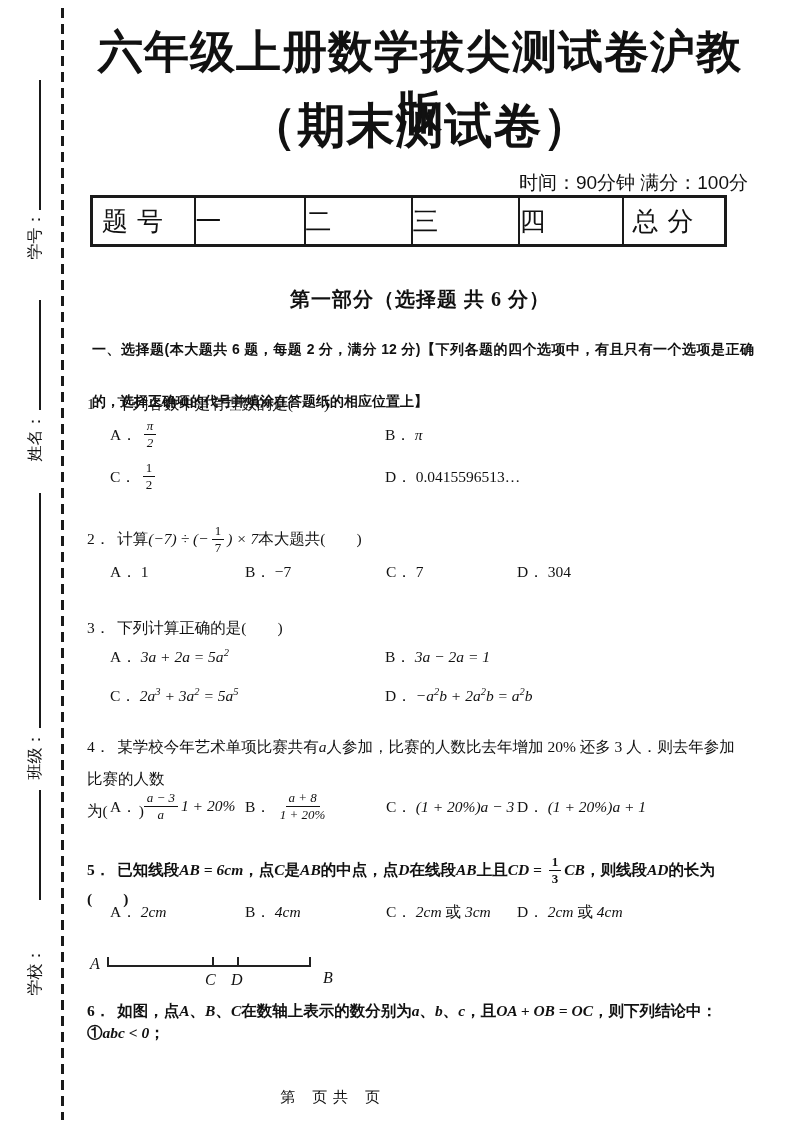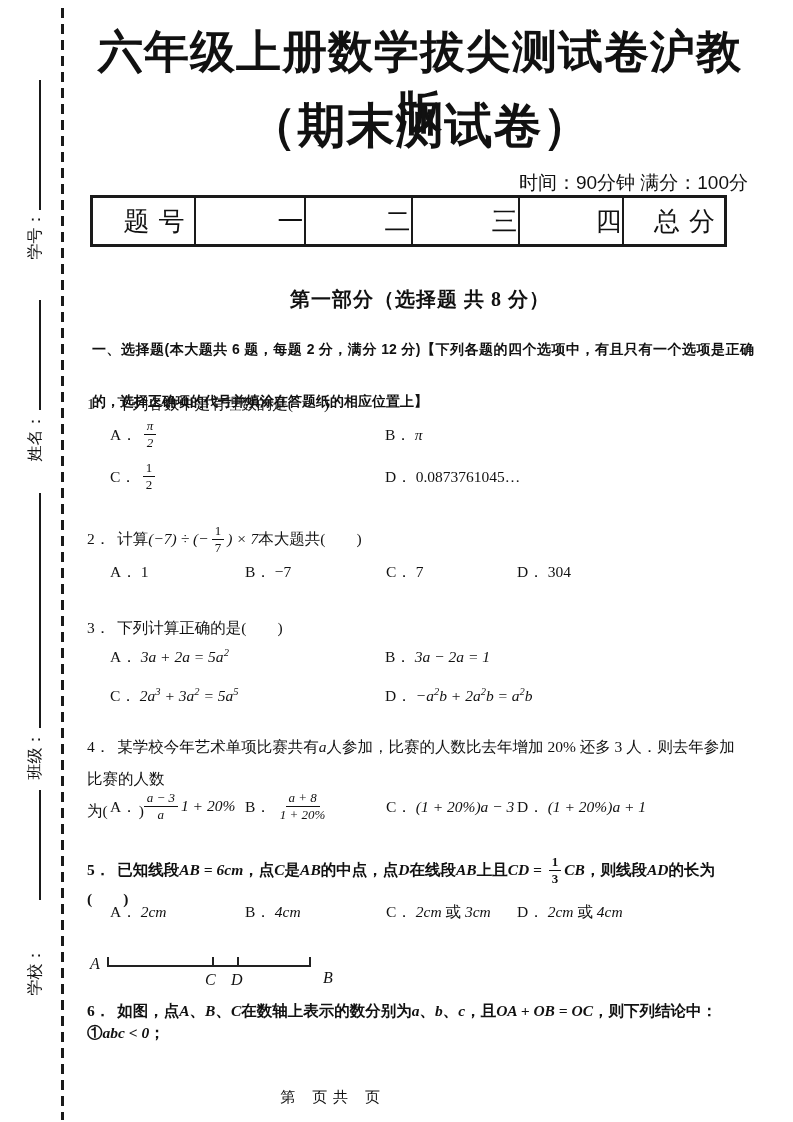--- a/index.html
+++ b/index.html
@@ -22,21 +22,21 @@
   
   .title{position:absolute;left:90px;top:22px;width:660px;text-align:center;
     font-family:"Liberation Sans","DejaVu Sans",sans-serif;font-weight:700;font-size:45px;letter-spacing:1px;}
   .subtitle{position:absolute;left:90px;top:94px;width:660px;text-align:center;
     font-family:"Liberation Sans","DejaVu Sans",sans-serif;font-weight:700;font-size:48px;letter-spacing:1px;}
   .meta{position:absolute;left:90px;top:170px;width:658px;text-align:right;
     font-family:"Liberation Sans","DejaVu Sans",sans-serif;font-size:19px;}
   
   .score-table{position:absolute;left:90px;top:195px;border-collapse:collapse;
     border:3px solid #1a1a1a;table-layout:fixed;}
-  .score-table td{border:2px solid #1a1a1a;text-align:right;vertical-align:middle;
+  .score-table td{border:2px solid #1a1a1a;text-align:left;vertical-align:middle;
     font-size:26px;padding:0;}
   .score-table tr:first-child td{height:40px;}
   .score-table tr:last-child td{height:46px;}
   .sp{letter-spacing:9px;text-indent:9px;}
   
   .section-heading{position:absolute;left:90px;top:286px;width:660px;text-align:center;
     font-size:20px;font-weight:700;letter-spacing:1px;}
   .instructions{position:absolute;left:92px;top:323px;width:662px;
     font-family:"Liberation Sans","DejaVu Sans",sans-serif;font-weight:700;
     font-size:14px;line-height:52px;text-align:justify;}
@@ -102,21 +102,21 @@
     <td class="sp">题号</td>
     <td>一</td>
     <td>二</td>
     <td>三</td>
     <td>四</td>
     <td class="sp">总分</td>
   </tr>
 </tbody>
   </table>
 
-<div class="section-heading">第一部分（选择题 共 8 分）</div>
+<div class="section-heading">第一部分（选择题 共 6 分）</div>
 <div class="instructions">一、选择题(本大题共 6 题，每题 2 分，满分 12 分)【下列各题的四个选项中，有且只有一个选项是正确的，选择正确项的代号并填涂在答题纸的相应位置上】</div>
 
 <div class="stem" id="q1-stem">
   <span class="qnum">1．</span><span><span>下列各数中是有理数的是(　　)</span></span>
 </div>
 <div class="opts opts2" id="q1-opts">
   <div class="opt">
       <span class="olabel">A．</span>
       <span><span class="frac it">
           <span class="fnum">π</span>
@@ -129,21 +129,21 @@
     </div>
   <div class="opt">
       <span class="olabel">C．</span>
       <span><span class="frac">
           <span class="fnum">1</span>
           <span class="fden">2</span>
         </span></span>
     </div>
   <div class="opt">
       <span class="olabel">D．</span>
-      <span><span>0.0873761045…</span></span>
+      <span><span>0.0415596513…</span></span>
     </div>
 </div>
 
 <div class="stem" id="q2-stem">
   <span class="qnum">2．</span><span><span>计算</span><span class="it">(−7) ÷ (−</span><span class="frac">
         <span class="fnum">1</span>
         <span class="fden">7</span>
       </span><span class="it">) × 7</span><span>本大题共(　　)</span></span>
 </div>
 <div class="opts opts4" id="q2-opts">

